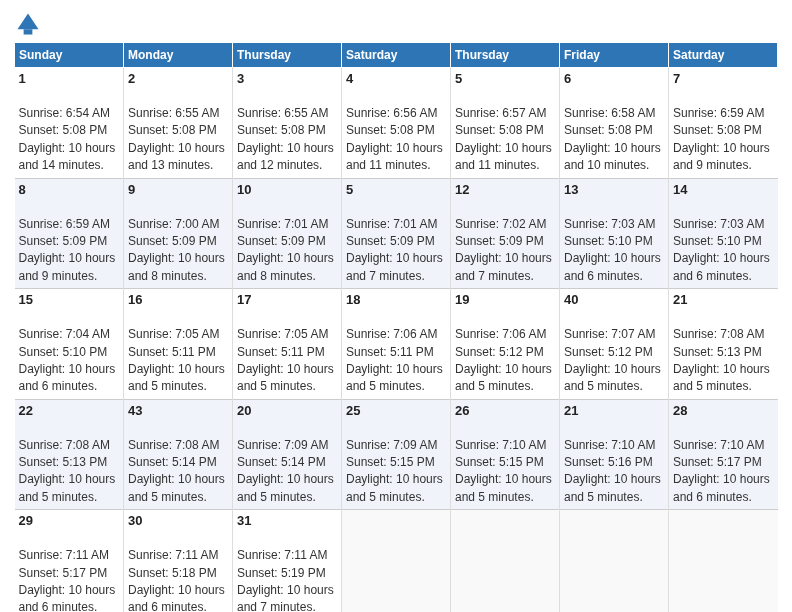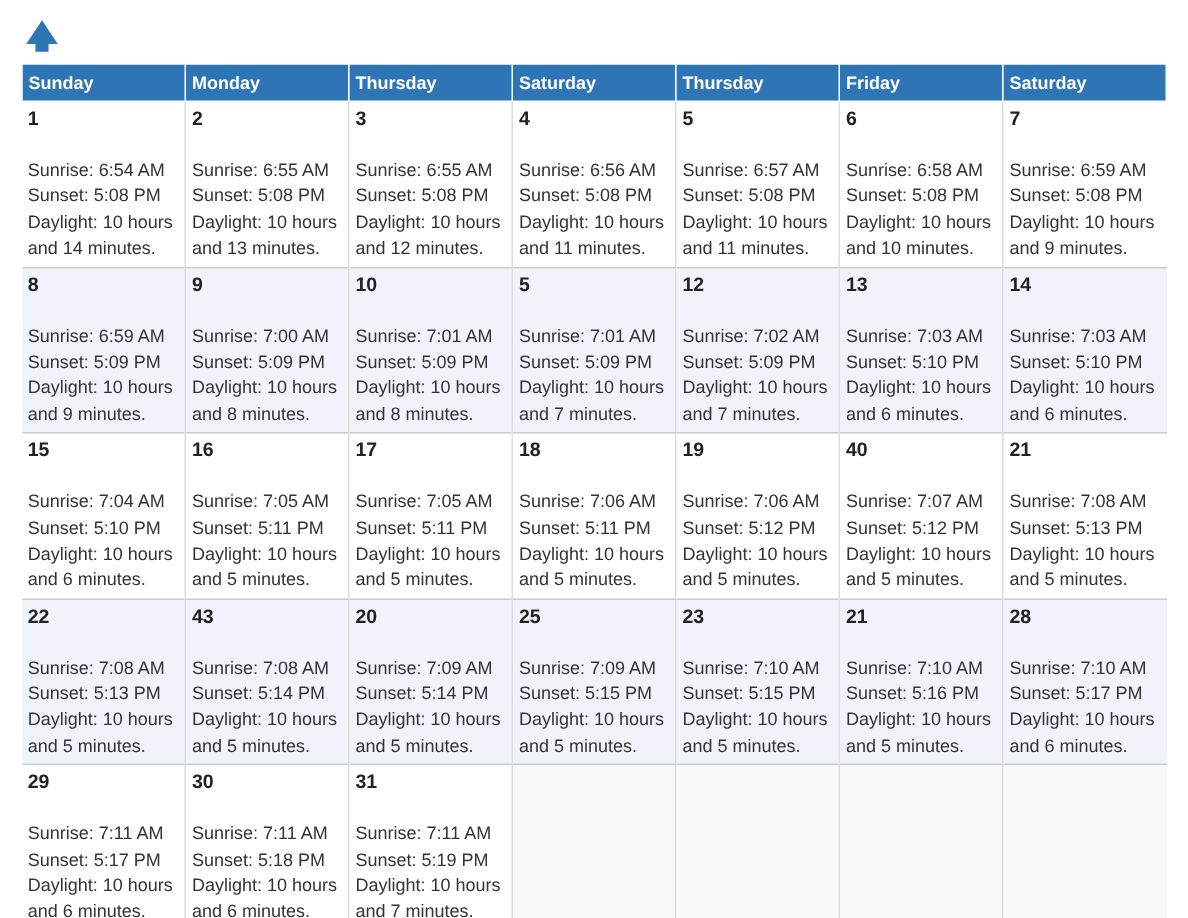--- a/index.html
+++ b/index.html
@@ -233,21 +233,21 @@
           </td>
           <td>
             <span class="day-num">20</span>
             <div class="cell-text">Sunrise: 7:09 AM<br>Sunset: 5:14 PM<br>Daylight: 10 hours<br>and 5 minutes.</div>
           </td>
           <td>
             <span class="day-num">25</span>
             <div class="cell-text">Sunrise: 7:09 AM<br>Sunset: 5:15 PM<br>Daylight: 10 hours<br>and 5 minutes.</div>
           </td>
           <td>
-            <span class="day-num">23</span>
+            <span class="day-num">26</span>
             <div class="cell-text">Sunrise: 7:10 AM<br>Sunset: 5:15 PM<br>Daylight: 10 hours<br>and 5 minutes.</div>
           </td>
           <td>
             <span class="day-num">21</span>
             <div class="cell-text">Sunrise: 7:10 AM<br>Sunset: 5:16 PM<br>Daylight: 10 hours<br>and 5 minutes.</div>
           </td>
           <td>
             <span class="day-num">28</span>
             <div class="cell-text">Sunrise: 7:10 AM<br>Sunset: 5:17 PM<br>Daylight: 10 hours<br>and 6 minutes.</div>
           </td>

